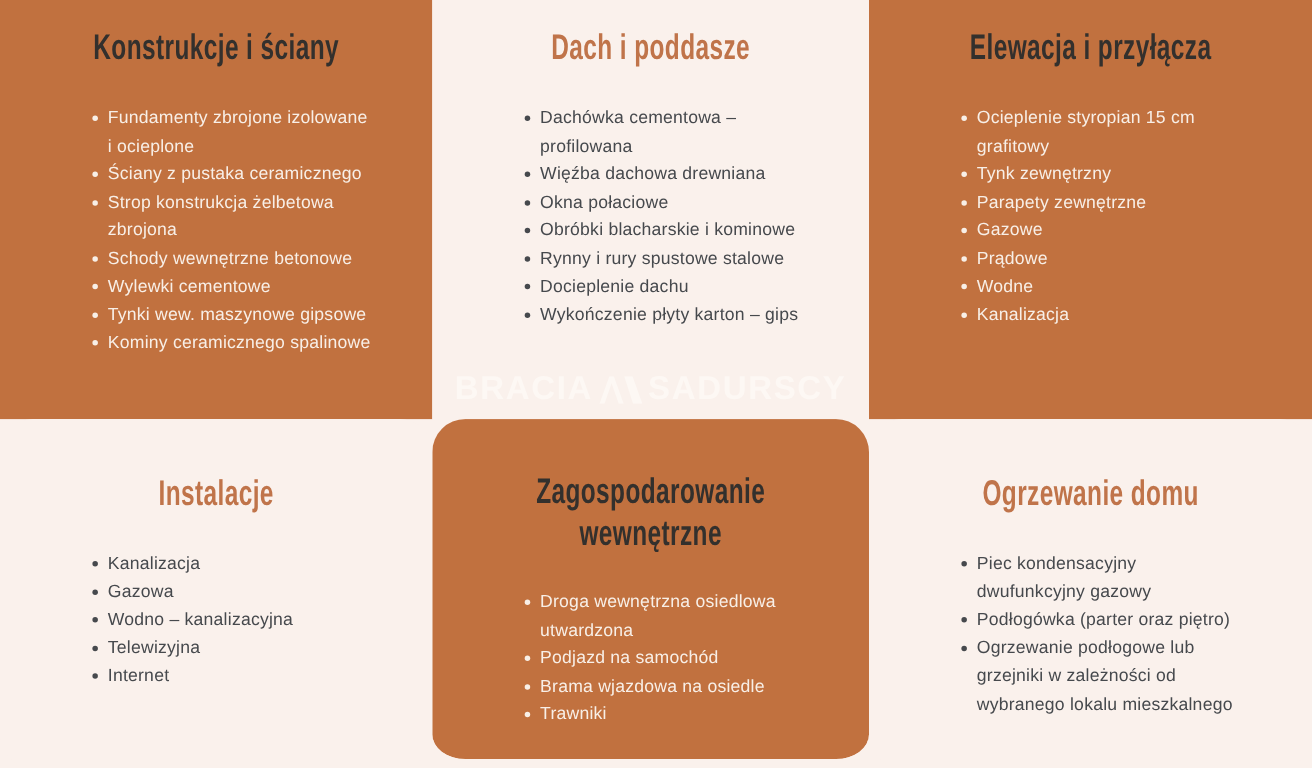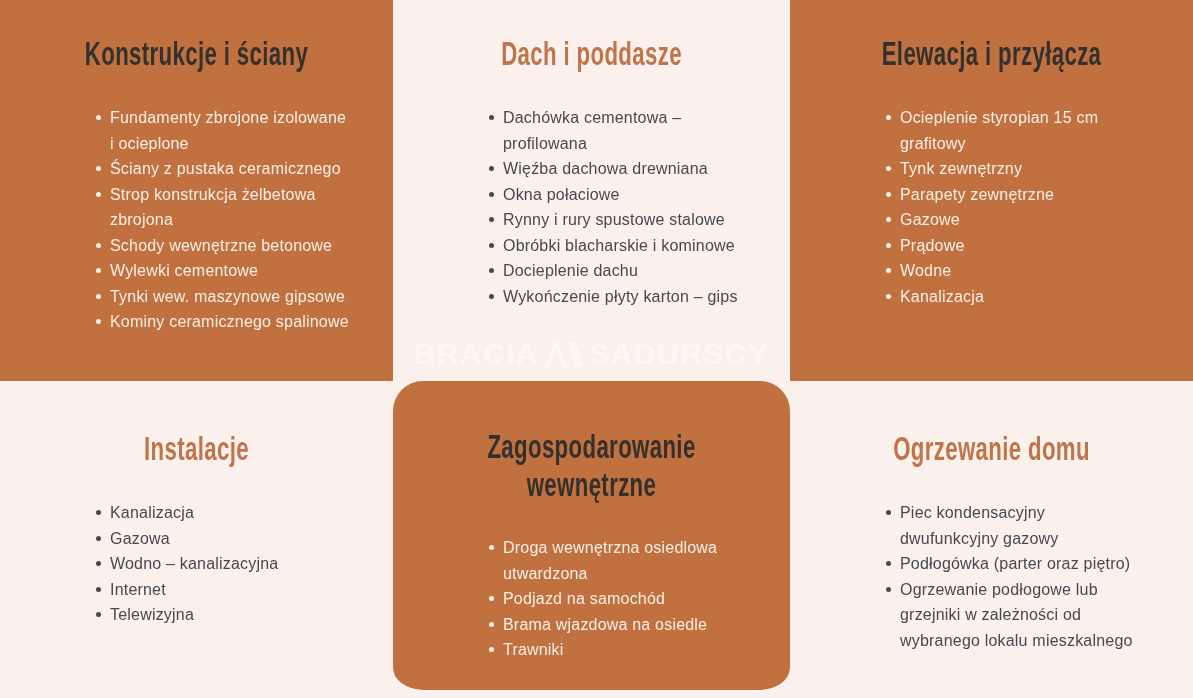--- a/index.html
+++ b/index.html
@@ -28,40 +28,40 @@
   .cell{
     position:relative;
     overflow:hidden;
   }
   .cell.terra{background:var(--terracotta);}
   .cell.cream{background:var(--cream);}
   .cell.terra .section-title{color:var(--heading-dark);}
   .cell.cream .section-title{color:var(--heading-orange);}
   .cell.terra .feature-list{color:var(--text-light);}
   .cell.cream .feature-list{color:var(--text-dark);}
-  .row1{padding-top:36px;}
+  .row1{padding-top:26px;}
   .row2{padding-top:50px;border-radius:30px;}
   
   .cell.strip-bottom{
     border-bottom:8px solid var(--cream);
     background-clip:padding-box;
   }
   .section-title{
     margin:0 0 34px 0;
     text-align:center;
     font-size:30px;
     line-height:35px;
     font-weight:700;
     letter-spacing:.5px;
     white-space:pre-line;
     transform:scaleX(.74) scaleY(1.08);
     transform-origin:50% 50%;
   }
   .feature-list{
-    margin:16px;
+    margin:4px;
     padding:0 14px 0 80px;
     list-style:none;
     font-size:16px;
     line-height:25.5px;
     letter-spacing:.2px;
   }
   .feature-list li{
     position:relative;
     padding-left:14px;
     white-space:pre-line;
@@ -113,22 +113,22 @@
       </ul>
   </section>
 
   <section class="cell cream row1">
     <h2 class="section-title">Dach i poddasze</h2>
     <ul class="feature-list">
         <li>Dachówka cementowa –
 profilowana</li>
         <li>Więźba dachowa drewniana</li>
         <li>Okna połaciowe</li>
+        <li>Obróbki blacharskie i kominowe</li>
         <li>Rynny i rury spustowe stalowe</li>
-        <li>Obróbki blacharskie i kominowe</li>
         <li>Docieplenie dachu</li>
         <li>Wykończenie płyty karton – gips</li>
       </ul>
     <div class="brand-watermark">
       <span>BRACIA</span>
       <span>
         <svg width="40" height="25" viewBox="0 0 40 25" fill="currentColor" aria-hidden="true">
           <path d="M1 25 L10 0 L14 0 L23 25 L18.5 25 L12 6.5 L5.5 25 Z"></path>
           <polygon points="23.5,0 31,0 40,25 31.5,25"></polygon>
         </svg>
@@ -150,22 +150,22 @@
         <li>Kanalizacja</li>
       </ul>
   </section>
 
   <section class="cell cream row2">
     <h2 class="section-title">Instalacje</h2>
     <ul class="feature-list">
         <li>Kanalizacja</li>
         <li>Gazowa</li>
         <li>Wodno – kanalizacyjna</li>
+        <li>Telewizyjna</li>
         <li>Internet</li>
-        <li>Telewizyjna</li>
       </ul>
   </section>
 
   <section class="cell terra row2 strip-bottom">
     <h2 class="section-title">Zagospodarowanie
 wewnętrzne</h2>
     <ul class="feature-list">
         <li>Droga wewnętrzna osiedlowa
 utwardzona</li>
         <li>Podjazd na samochód</li>

